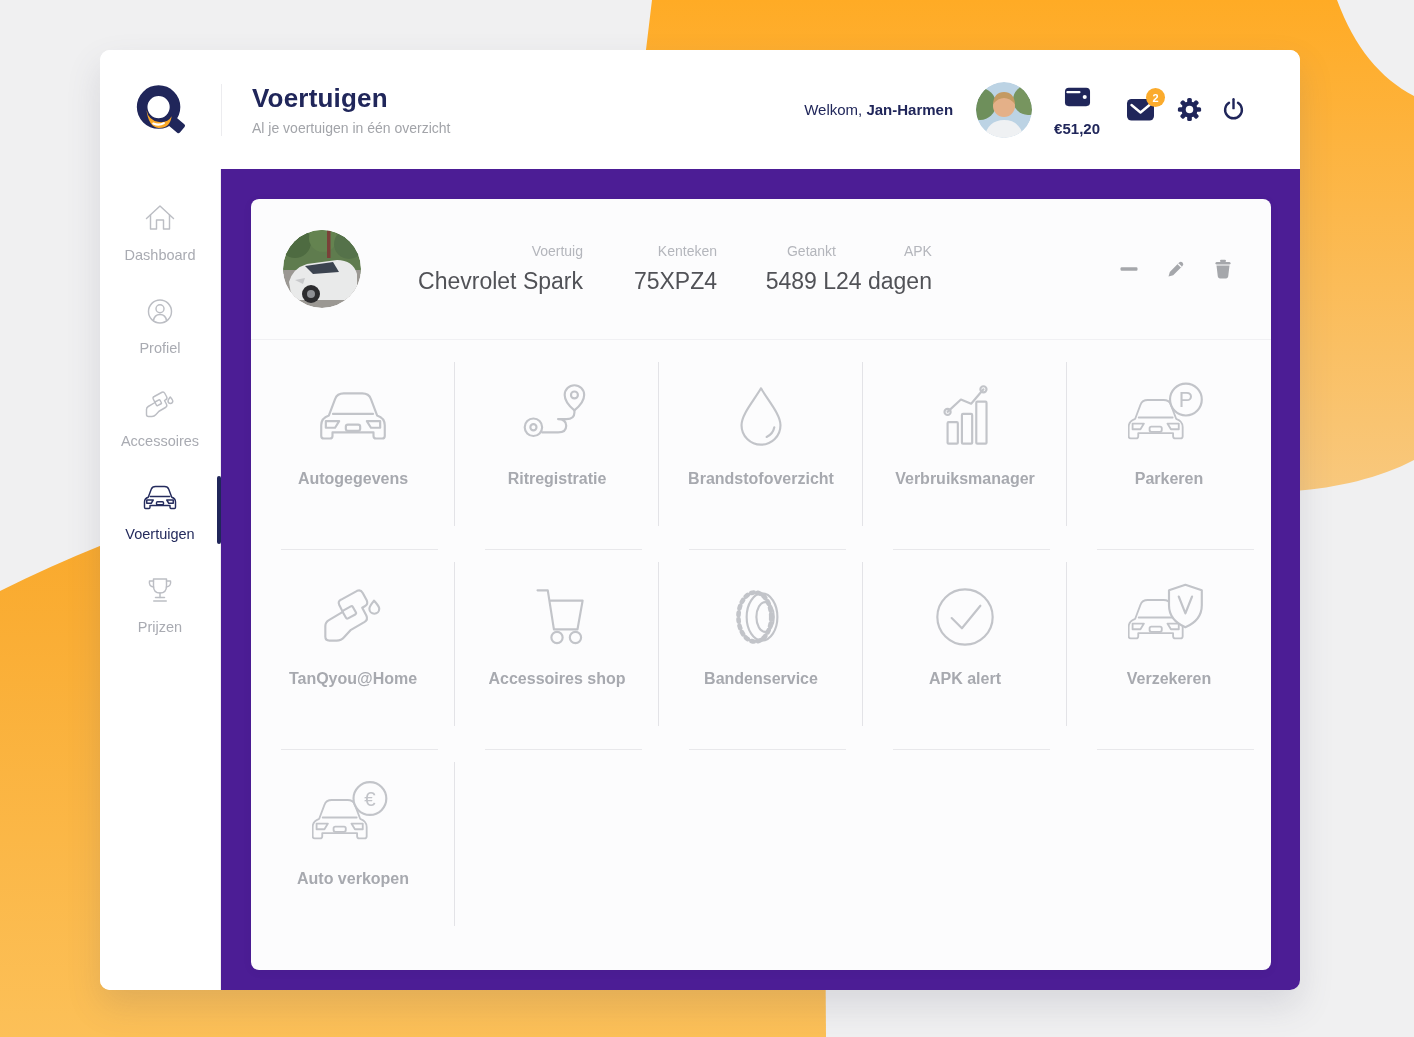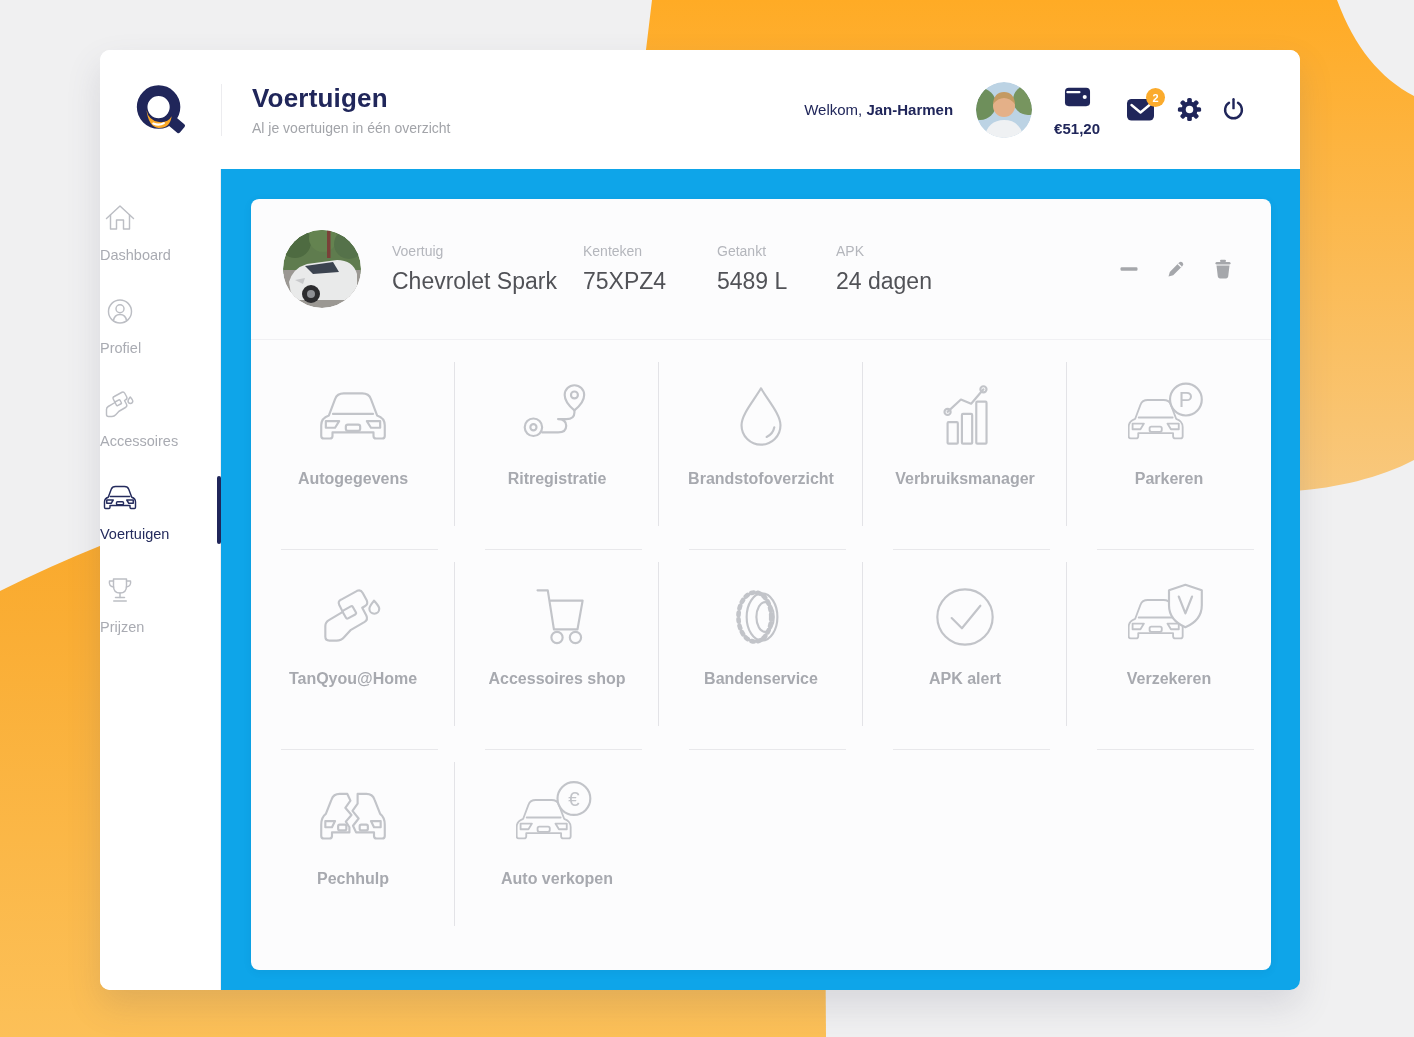--- a/index.html
+++ b/index.html
@@ -39,30 +39,30 @@
     background:#FBAB2C;color:#fff;font-size:11px;font-weight:700;
     display:flex;align-items:center;justify-content:center;}
   .icon-btn{background:none;border:none;padding:0;margin:0 0 0 0;margin-right:19px;color:#20265A;cursor:pointer;line-height:0;}
   .icon-btn:last-child{margin-right:0;}
   .icon-btn svg{width:25px;height:25px;}
 
   
   .app-body{display:flex;flex:1;min-height:0;}
   .sidebar{width:121px;flex:0 0 121px;background:#fff;border-right:1px solid #EFEFF2;
     padding-top:30px;display:flex;flex-direction:column;align-items:center;box-sizing:border-box;}
-  .side-item{position:relative;width:100%;display:flex;flex-direction:column;align-items:flex-start;
+  .side-item{position:relative;width:100%;display:flex;flex-direction:column;align-items:center;
     margin-bottom:29px;color:#BCBEC4;cursor:pointer;}
   .side-icon{width:40px;height:40px;}
   .side-label{margin-top:8px;font-size:14.5px;color:#A9ABB2;}
   .side-item.active{color:#242B5D;}
   .side-item.active .side-label{color:#242B5D;font-weight:500;}
   .active-bar{display:none;position:absolute;right:-1px;top:-2px;width:4px;height:68px;background:#20265A;border-radius:2px;}
   .side-item.active .active-bar{display:block;}
 
-  .content{flex:1;background:#0ea5e9;padding:30px 0 0 30px;box-sizing:border-box;}
+  .content{flex:1;background:#4c1d95;padding:30px 0 0 30px;box-sizing:border-box;text-align:right;}
 
   
   .card{width:1020px;background:#FCFCFD;border-radius:8px;box-shadow:0 2px 10px rgba(40,40,60,.06);}
   .vrow{height:141px;display:flex;align-items:center;padding:0 38px 0 32px;
     border-bottom:1px solid #F0F0F3;box-sizing:border-box;}
   .vthumb{width:78px;height:78px;border-radius:50%;overflow:hidden;margin-right:31px;flex:0 0 auto;}
   .vfields{display:flex;}
   .vfield:nth-of-type(1){width:191px;}
   .vfield:nth-of-type(2){width:134px;}
   .vfield:nth-of-type(3){width:119px;}
@@ -500,26 +500,20 @@
               <div class="tile-label">APK alert</div>
             </div>
 
             <div class="tile">
               <svg class="tile-icon oicon" viewBox="0 0 80 80">
                 <use href="#sym-car-shield"></use>
               </svg>
               <div class="tile-label">Verzekeren</div>
             </div>
 
-            <div class="tile">
-              <svg class="tile-icon oicon" viewBox="0 0 80 80">
-                <use href="#sym-car-crash"></use>
-              </svg>
-              <div class="tile-label">Pechhulp</div>
-            </div>
 
             <div class="tile">
               <svg class="tile-icon oicon" viewBox="0 0 80 80">
                 <use href="#sym-car-euro"></use>
               </svg>
               <div class="tile-label">Auto verkopen</div>
             </div>
 
         </div>
 

